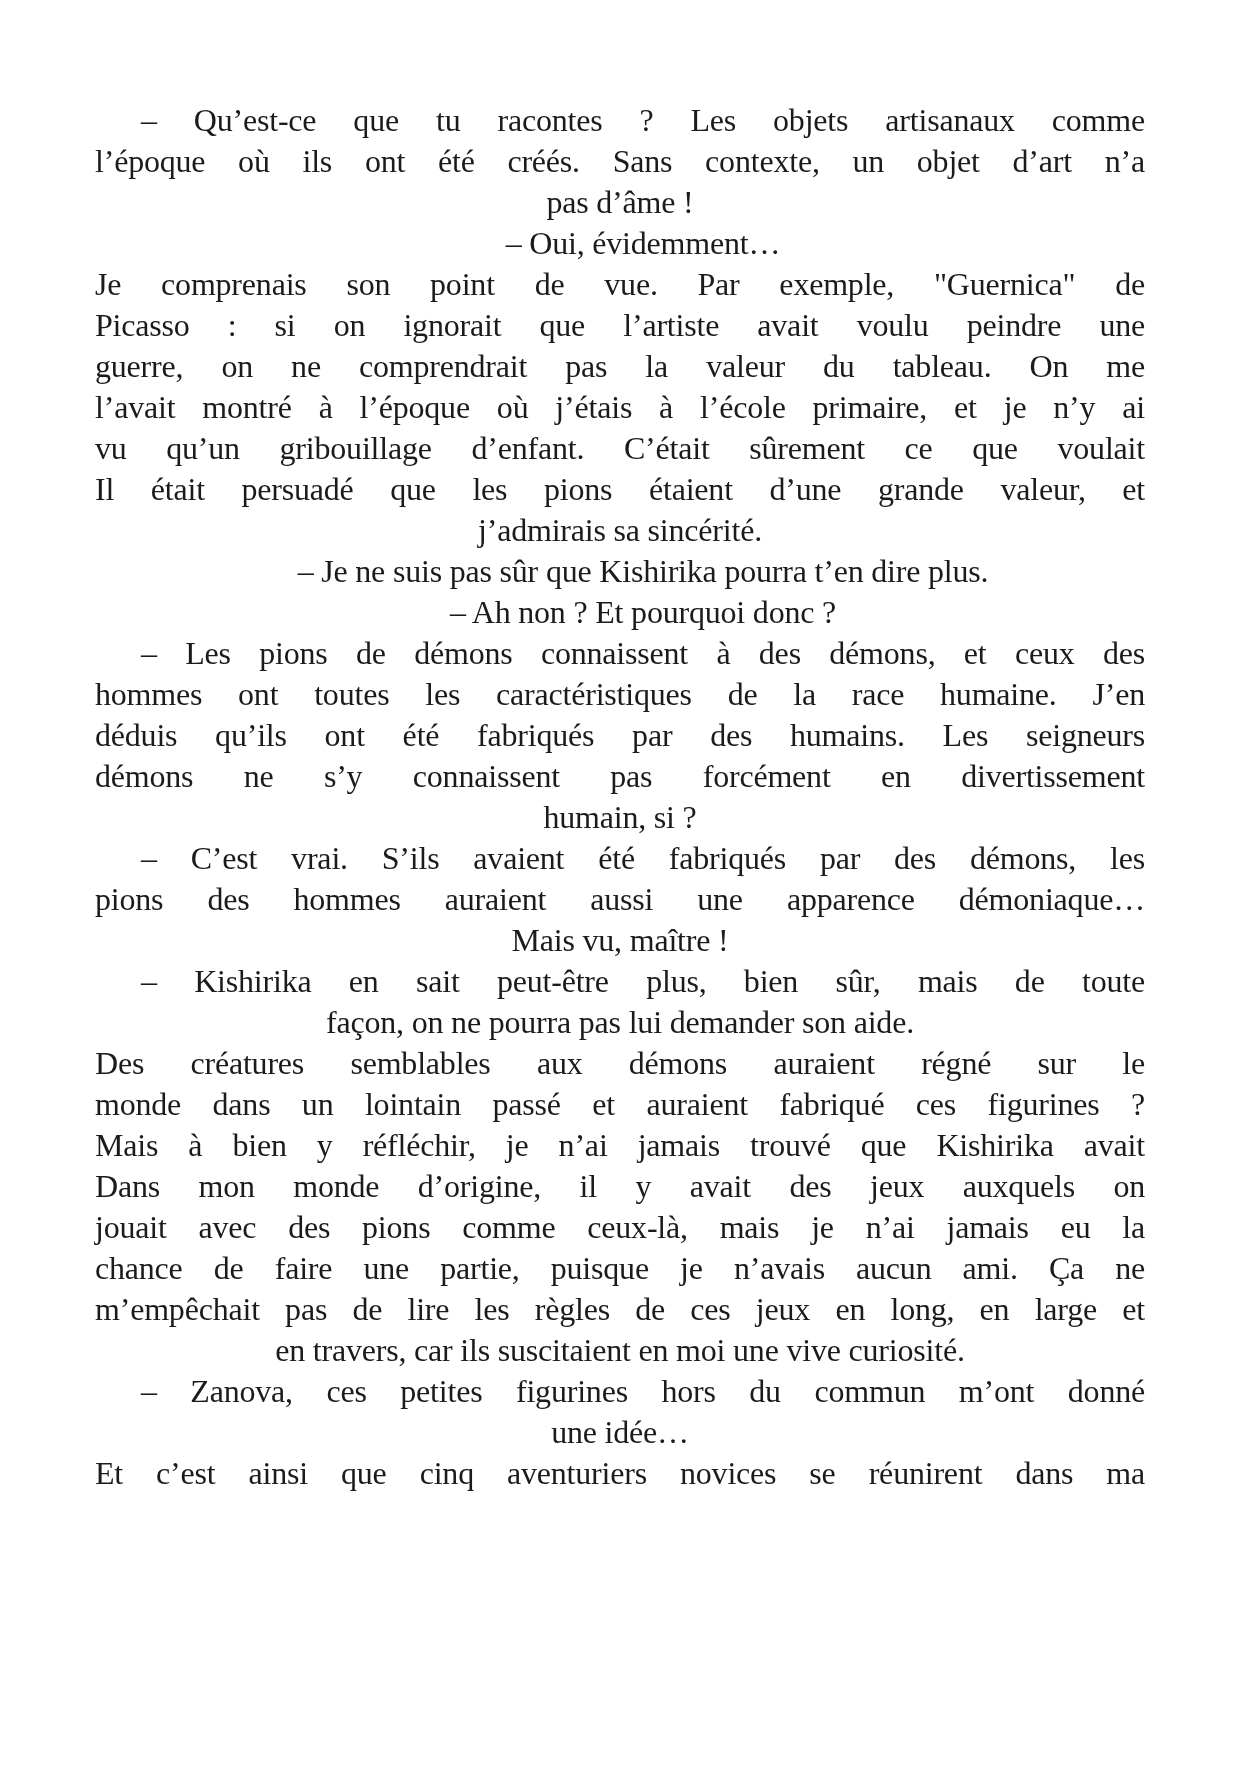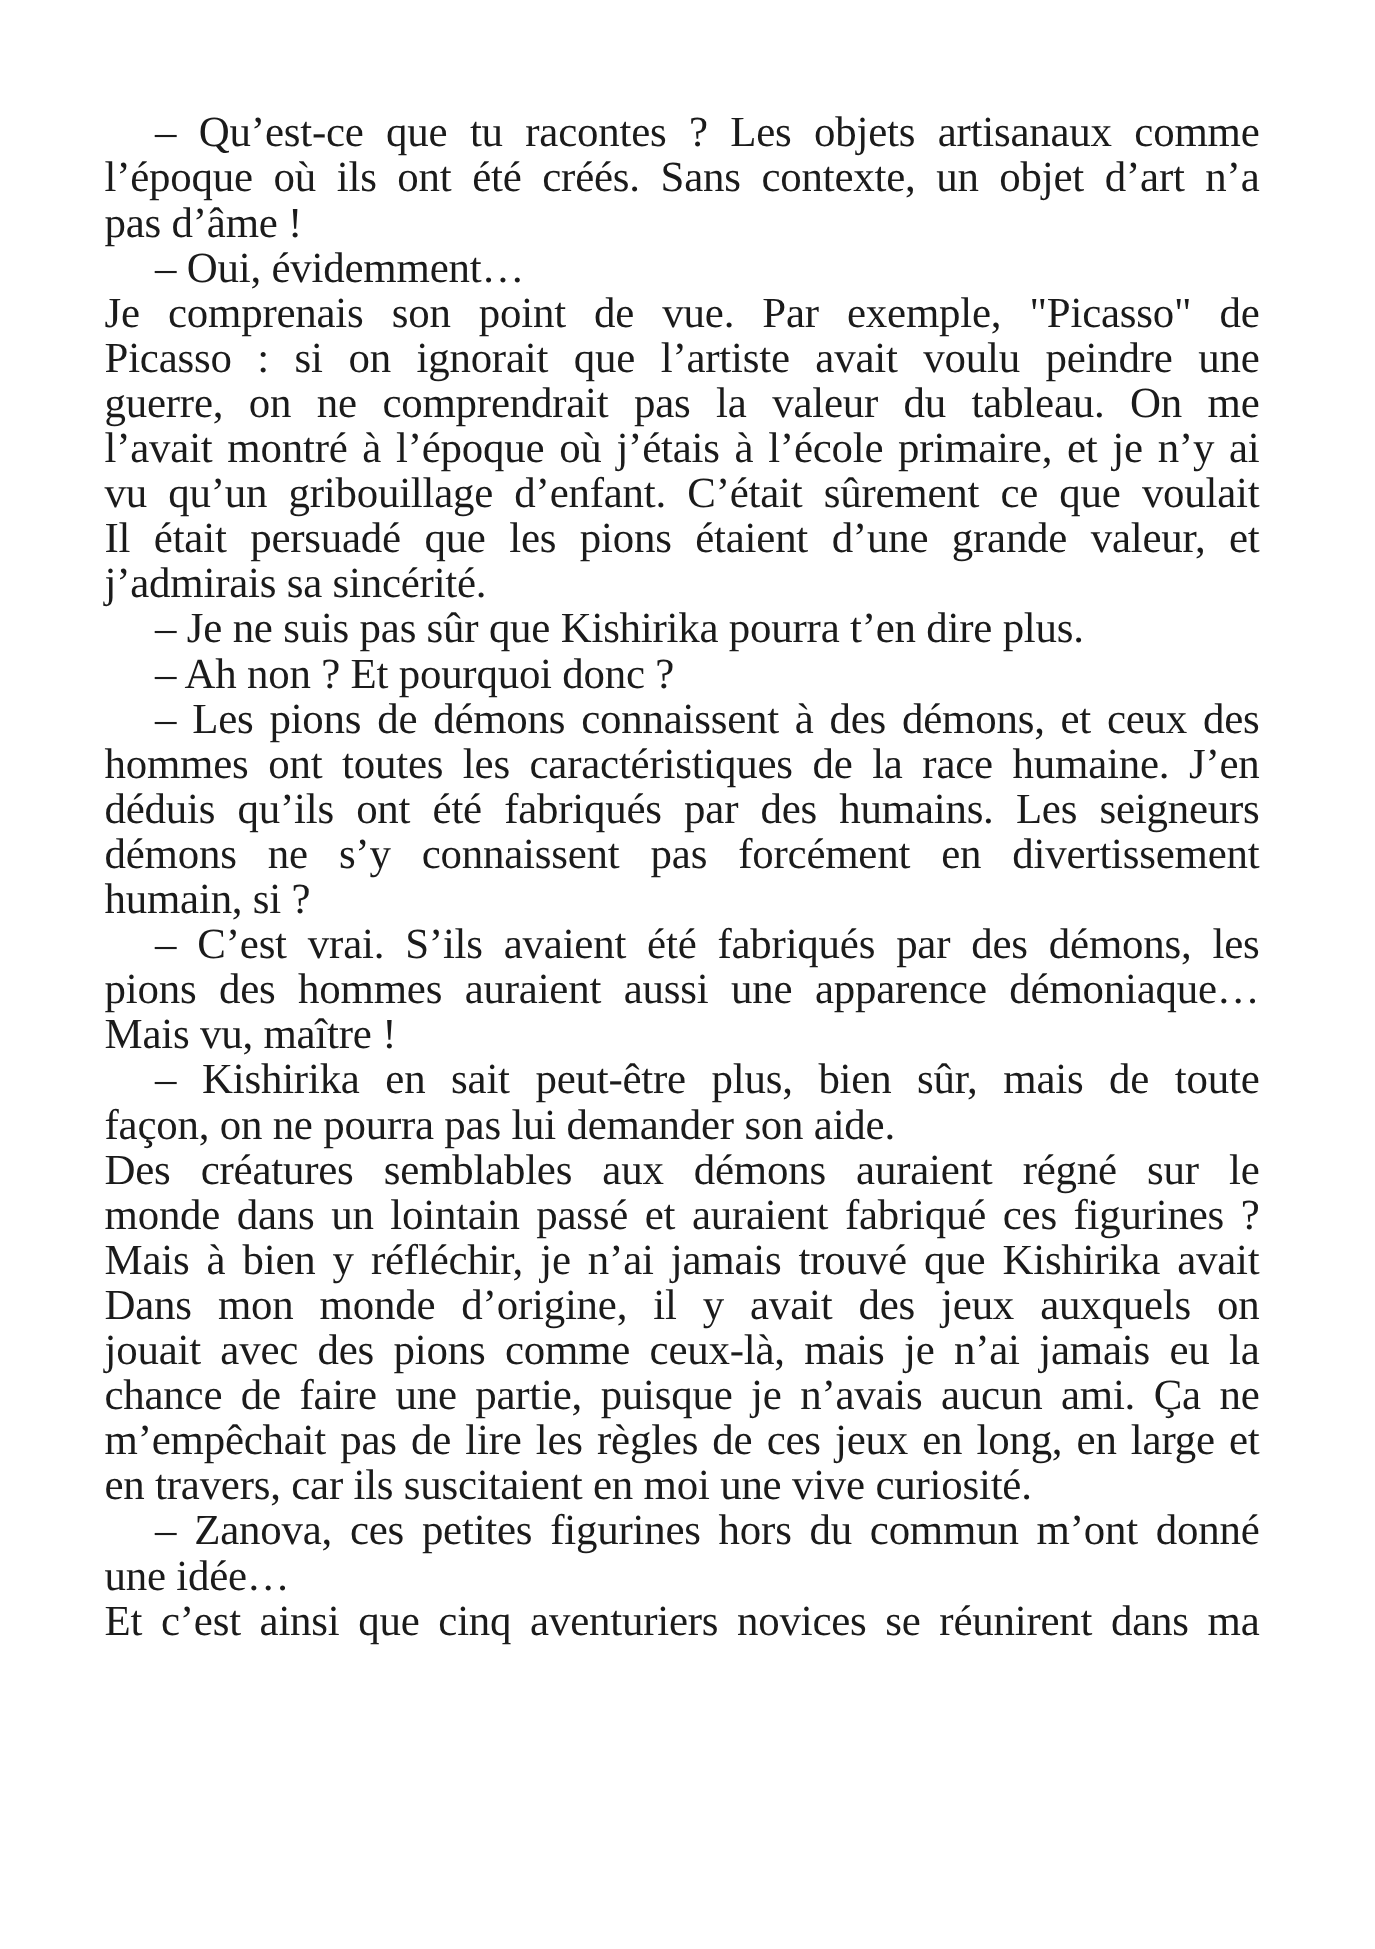--- a/index.html
+++ b/index.html
@@ -17,47 +17,47 @@
     position: absolute;
     inset: 0;
     background: #ffffff;
   }
   .text-column {
     position: absolute;
     left: 95px;
     top: 100px;
     width: 1050px;
     font-family: "Liberation Serif", "DejaVu Serif", serif;
-    font-size: 39px;
+    font-size: 32px;
     line-height: 41px;
     letter-spacing: -0.2px;
     color: #1b1b1b;
   }
   .line {
-    text-align: left;
+    text-align: center;
     white-space: normal;
   }
   .line.just {
     text-align: justify;
     text-align-last: justify;
   }
   .line.indent {
     padding-left: 46px;
   }
 </style>
 </head>
 <body>
 
 <div class="page" style="background: rgb(255, 255, 255);">
   <div class="text-column" style="color: rgb(27, 27, 27);">
       <div class="line indent just">– Qu’est-ce que tu racontes ? Les objets artisanaux comme</div>
       <div class="line just">l’époque où ils ont été créés. Sans contexte, un objet d’art n’a</div>
       <div class="line">pas d’âme !</div>
       <div class="line indent">– Oui, évidemment…</div>
-      <div class="line just">Je comprenais son point de vue. Par exemple, "Picasso" de</div>
+      <div class="line just">Je comprenais son point de vue. Par exemple, "Guernica" de</div>
       <div class="line just">Picasso : si on ignorait que l’artiste avait voulu peindre une</div>
       <div class="line just">guerre, on ne comprendrait pas la valeur du tableau. On me</div>
       <div class="line just">l’avait montré à l’époque où j’étais à l’école primaire, et je n’y ai</div>
       <div class="line just">vu qu’un gribouillage d’enfant. C’était sûrement ce que voulait</div>
       <div class="line just">Il était persuadé que les pions étaient d’une grande valeur, et</div>
       <div class="line">j’admirais sa sincérité.</div>
       <div class="line indent">– Je ne suis pas sûr que Kishirika pourra t’en dire plus.</div>
       <div class="line indent">– Ah non ? Et pourquoi donc ?</div>
       <div class="line indent just">– Les pions de démons connaissent à des démons, et ceux des</div>
       <div class="line just">hommes ont toutes les caractéristiques de la race humaine. J’en</div>

